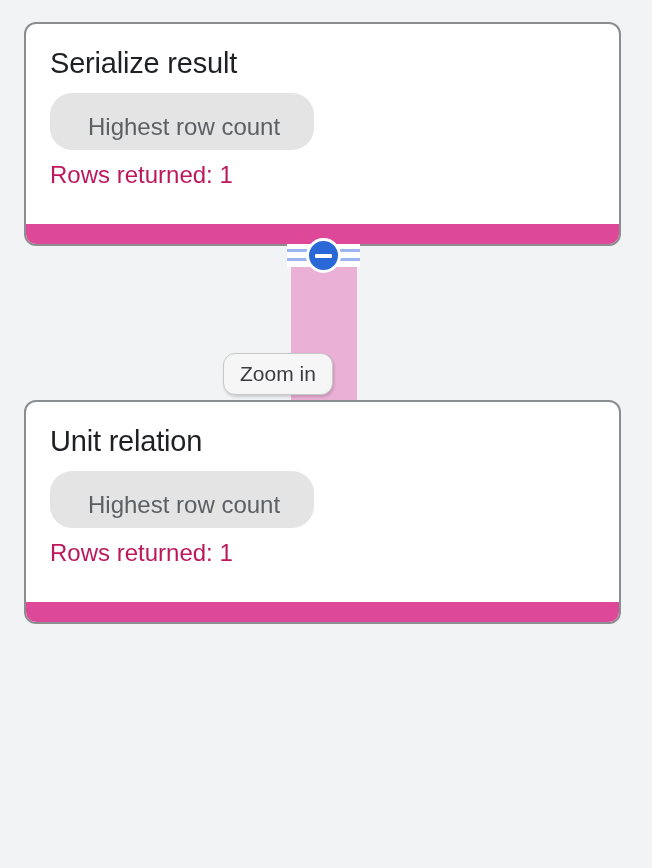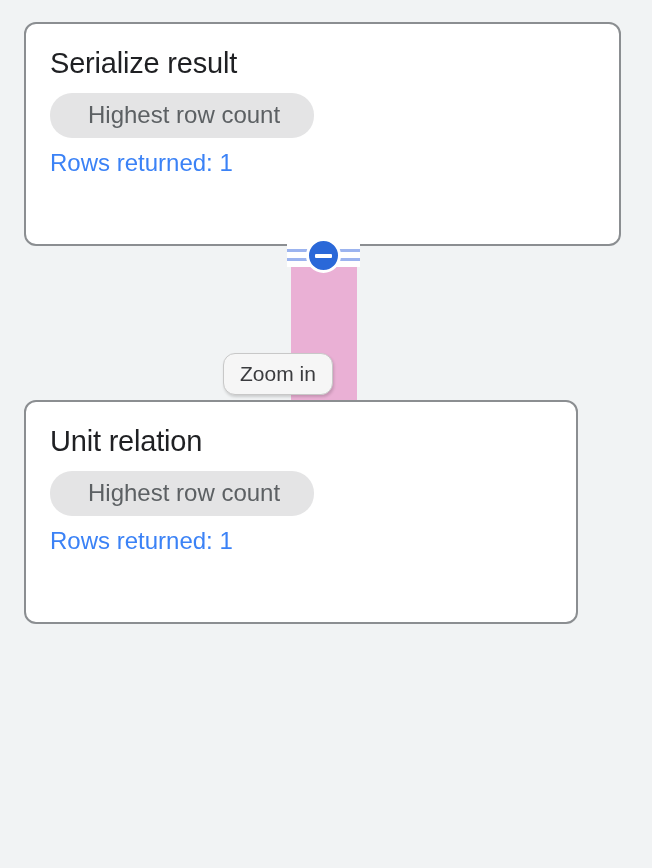--- a/index.html
+++ b/index.html
@@ -24,31 +24,32 @@
 
   
   .node-card {
     position: absolute;
     box-sizing: border-box;
     background: #ffffff;
     border: 2px solid #8b8e91;
     border-radius: 12px;
     overflow: hidden;
     display: flex;
+    flex-direction: column;
   }
   .node-card.card-1 {
     left: 24px;
     top: 22px;
     width: 597px;
     height: 224px;
   }
   .node-card.card-2 {
     left: 24px;
     top: 400px;
-    width: 554px;
+    width: 597px;
     height: 224px;
   }
 
   .node-body {
     flex: 1 1 auto;
     padding: 22px 24px 0 24px;
     display: flex;
     flex-direction: column;
     align-items: flex-start;
   }
@@ -62,29 +63,29 @@
     white-space: nowrap;
   }
 
   .node-chip {
     margin-top: 13px;
     background: #e4e4e5;
     color: #5c6063;
     border-radius: 22px;
     font-size: 24px;
     line-height: 28px;
-    padding: 8px 34px 9px 38px;
+    padding: 20px 34px 9px 38px;
     white-space: nowrap;
   }
 
   .node-rows {
     margin-top: 11px;
     font-size: 24px;
     line-height: 28px;
-    color: #3b82f6;
+    color: #be185d;
     white-space: nowrap;
   }
 
   .node-accent {
     flex: 0 0 auto;
     height: 20px;
     background: #dd4898;
   }
 
   

